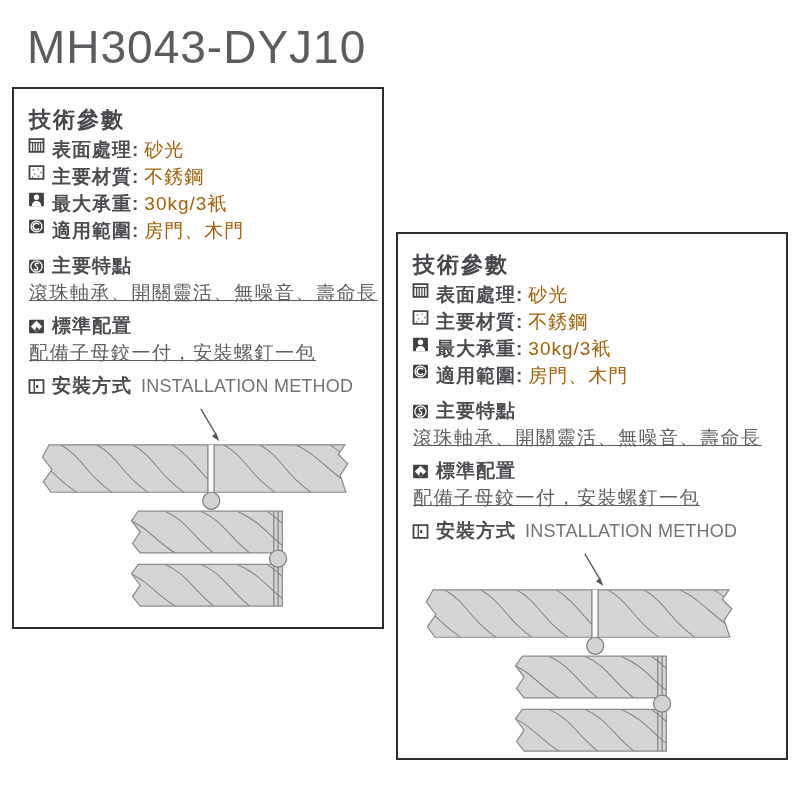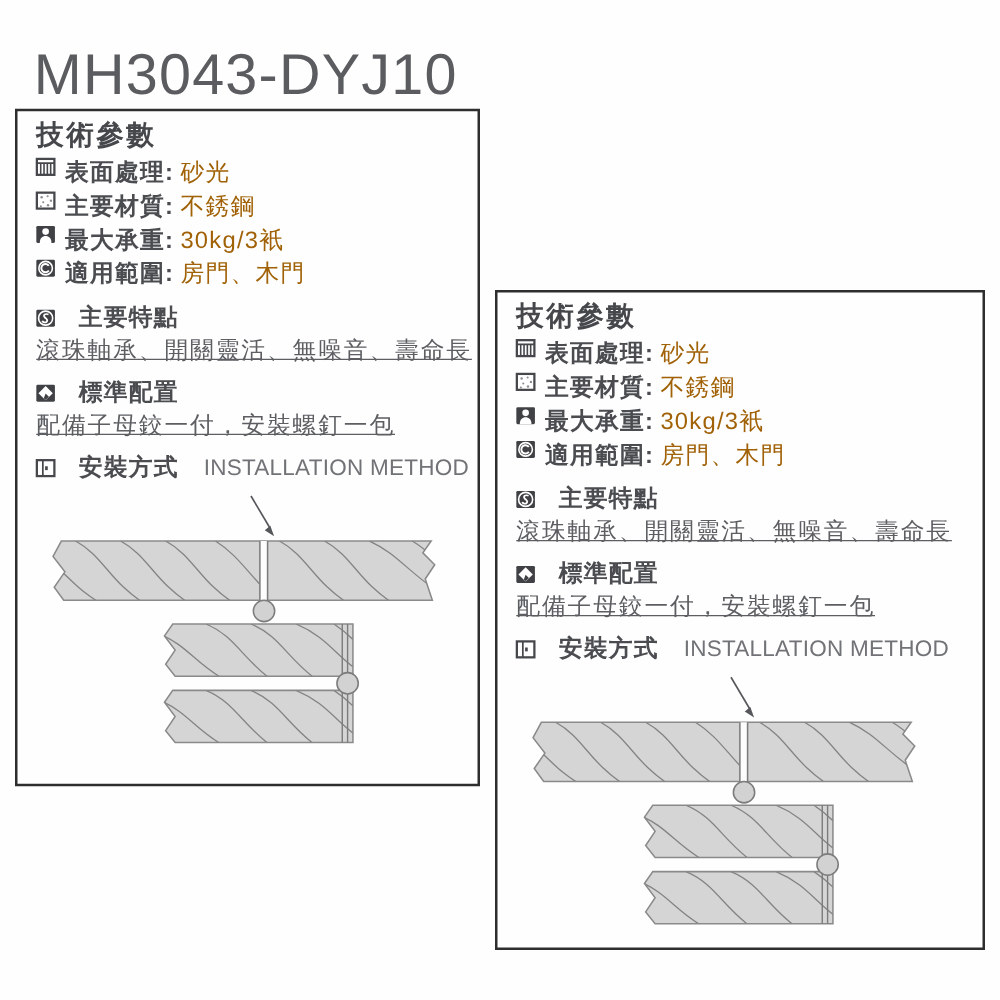--- a/index.html
+++ b/index.html
@@ -5,38 +5,38 @@
   html,body{margin:0;padding:0;}
   body{
     width:800px;height:800px;background:#ffffff;position:relative;overflow:hidden;
     font-family:"Liberation Sans","DejaVu Sans",sans-serif;
   }
   .page{position:absolute;inset:0;background:#fefefe;}
   .product-title{
     position:absolute;font-size:46px;color:#5b5c5f;letter-spacing:1px;
     font-weight:500;white-space:nowrap;
   }
-  #title0{left:27px;top:32px;}
+  #title0{left:27px;top:20px;}
   #title1{left:417px;top:172px;}
   .spec-box{
     position:absolute;border:2px solid #2e2e2e;background:#fefefe;
     box-sizing:border-box;padding:7px 13px 0 14px;
   }
   #box0{left:12px;top:87px;width:372px;height:542px;}
   #box1{left:396px;top:232px;width:392px;height:528px;}
   .box-heading{
     font-size:22px;font-weight:bold;color:#45474b;
-    height:24px;line-height:24px;margin:0 0 5px 1px;letter-spacing:2px;
+    height:24px;line-height:24px;margin:12px 0 5px 1px;letter-spacing:2px;
   }
   .spec-row{display:flex;align-items:flex-start;height:27px;font-size:19px;white-space:nowrap;}
   .icon16{width:17px;height:17px;margin-right:7px;flex:none;}
   .spec-label{font-weight:bold;color:#4a4c50;letter-spacing:1px;}
   .spec-value{color:#a16207;margin-left:5px;letter-spacing:1px;}
   .section{margin-top:9px;}
-  .section-head{display:flex;align-items:center;height:24px;font-size:19px;font-weight:bold;color:#4a4c50;letter-spacing:1px;white-space:nowrap;gap:11px;}
+  .section-head{display:flex;align-items:center;height:24px;font-size:19px;font-weight:bold;color:#4a4c50;letter-spacing:1px;white-space:nowrap;}
   .section-body{font-size:19px;color:#5c5e62;margin:3px 0 0 1px;height:24px;line-height:24px;letter-spacing:1.5px;white-space:nowrap;text-decoration:underline;}
   .en{font-weight:normal;font-size:18px;color:#717377;margin-left:9px;letter-spacing:0.2px;}
   .diagram{display:block;width:338px;height:220px;margin:7px 0 0 0;}
   .defs{position:absolute;width:0;height:0;overflow:hidden;}
 </style>
 </head>
 <body>
 
 <svg class="defs" aria-hidden="true">
   <defs>

